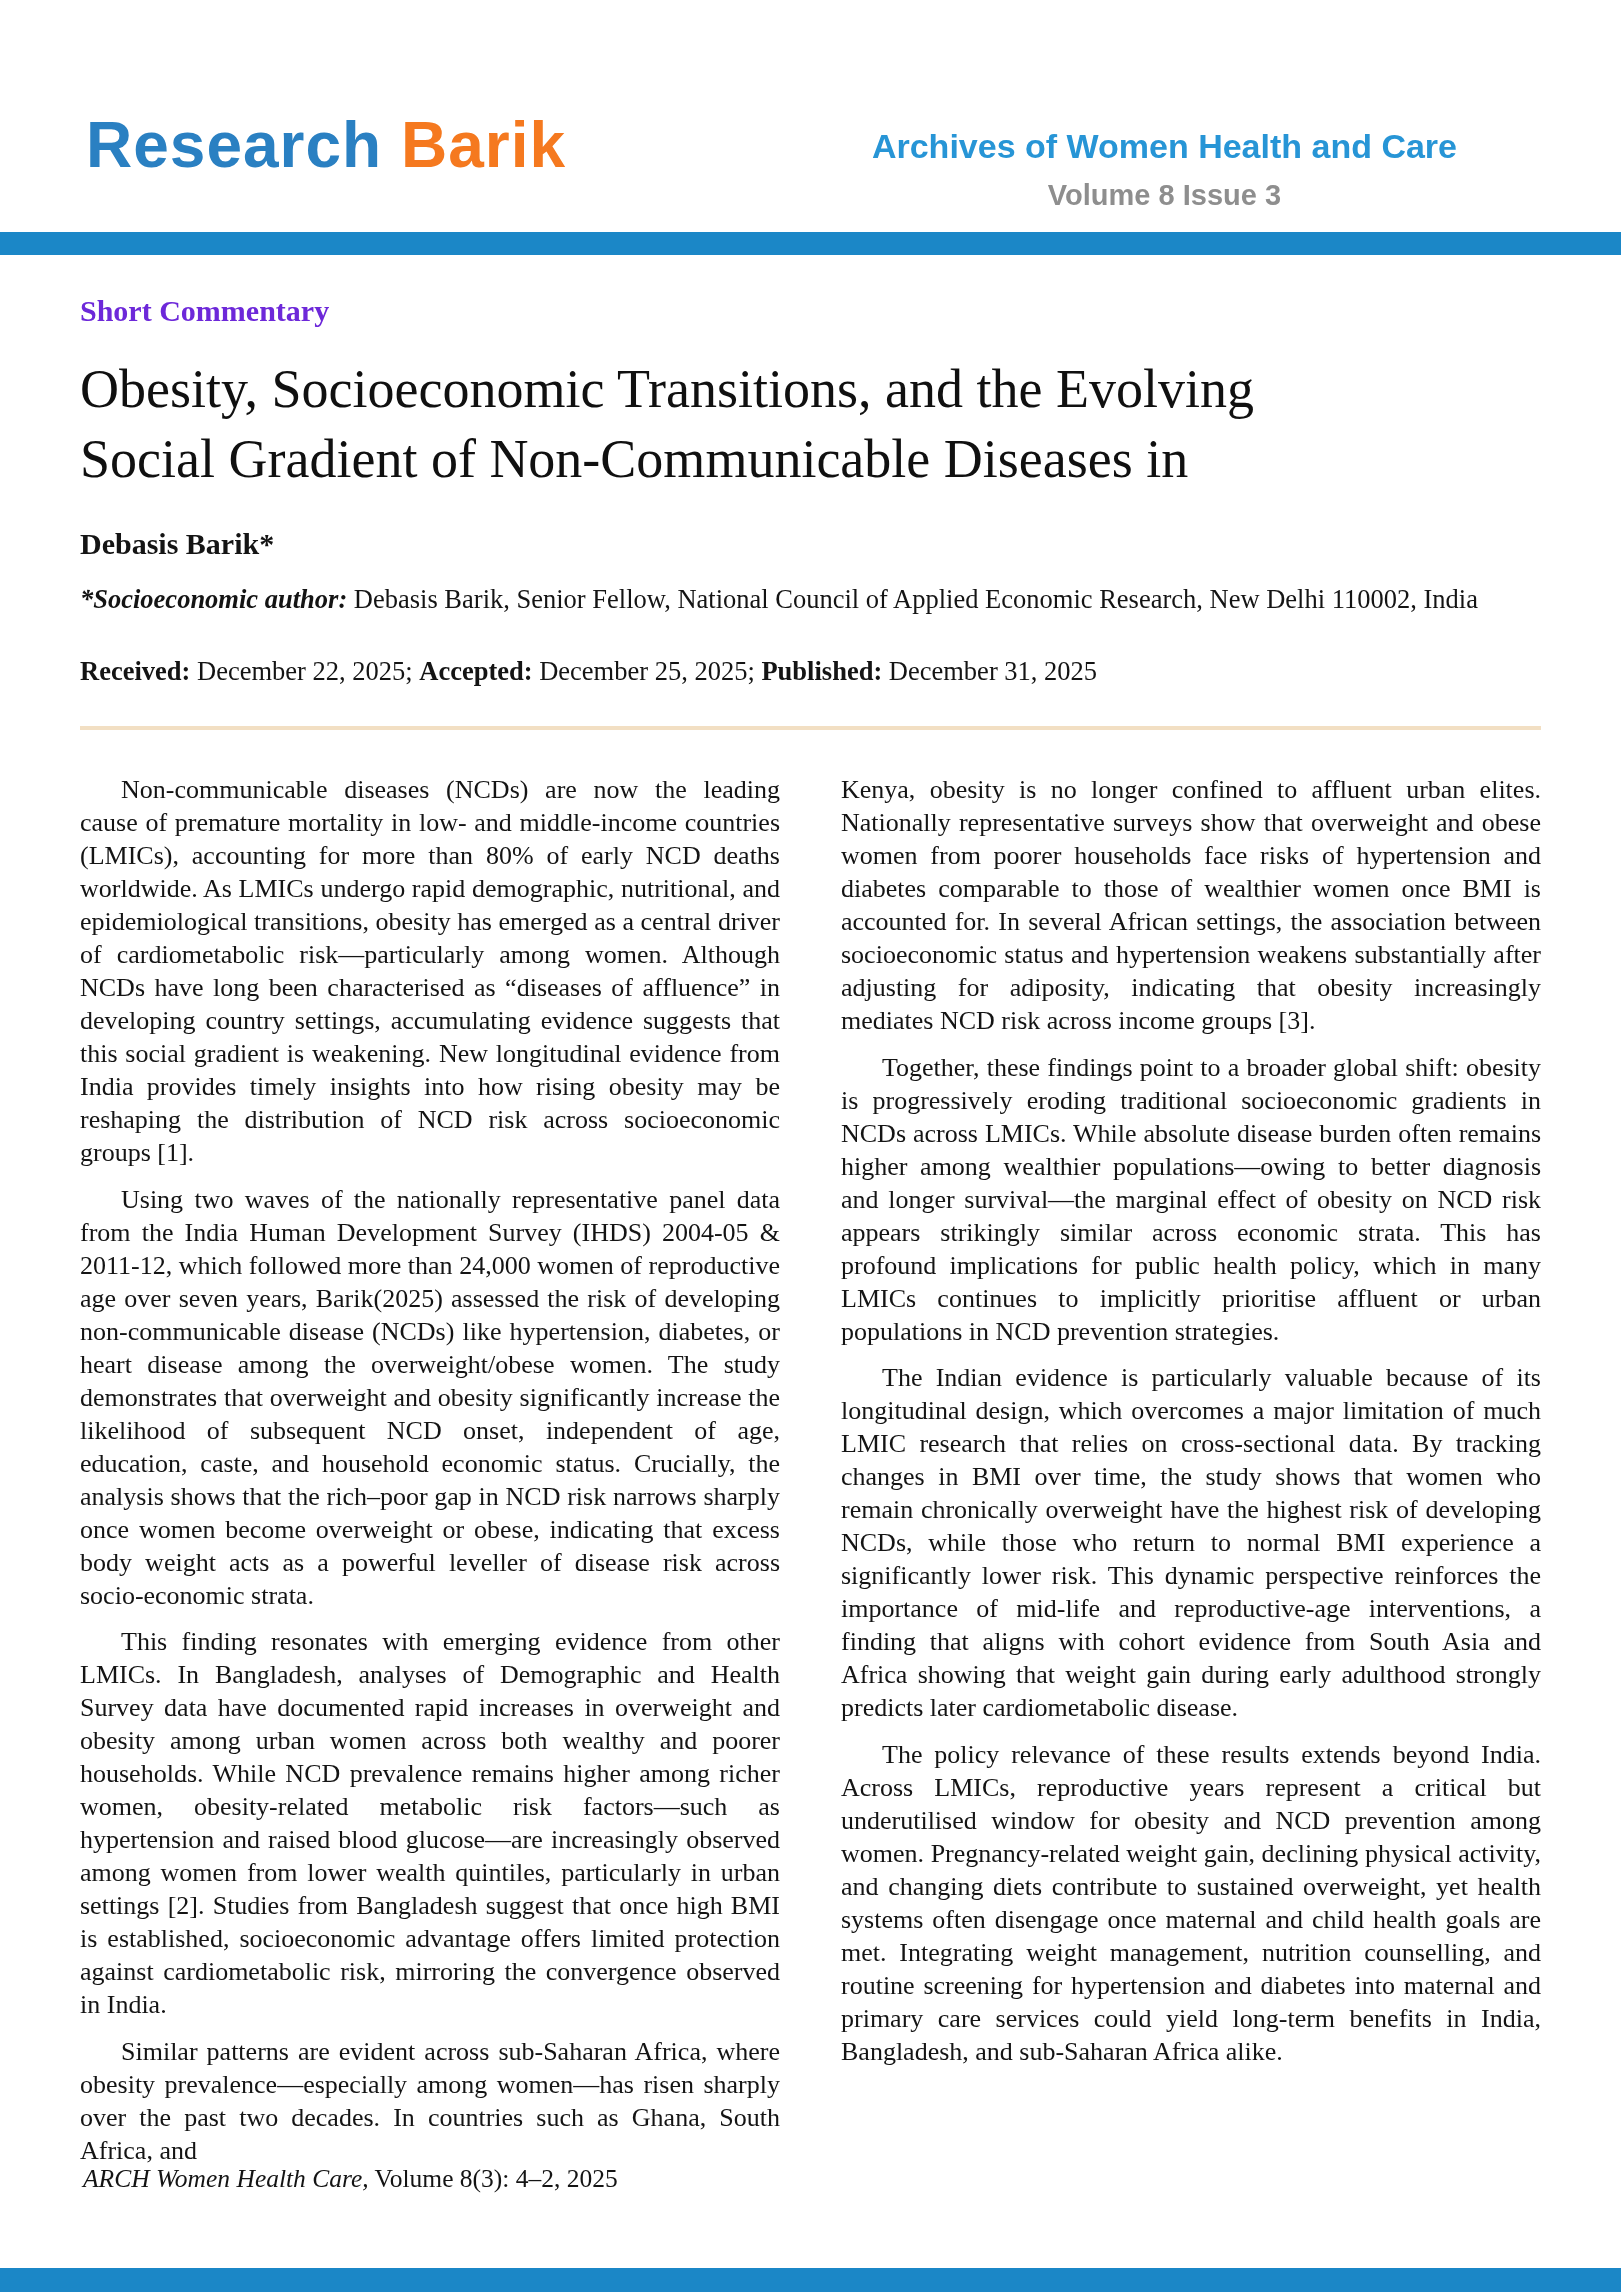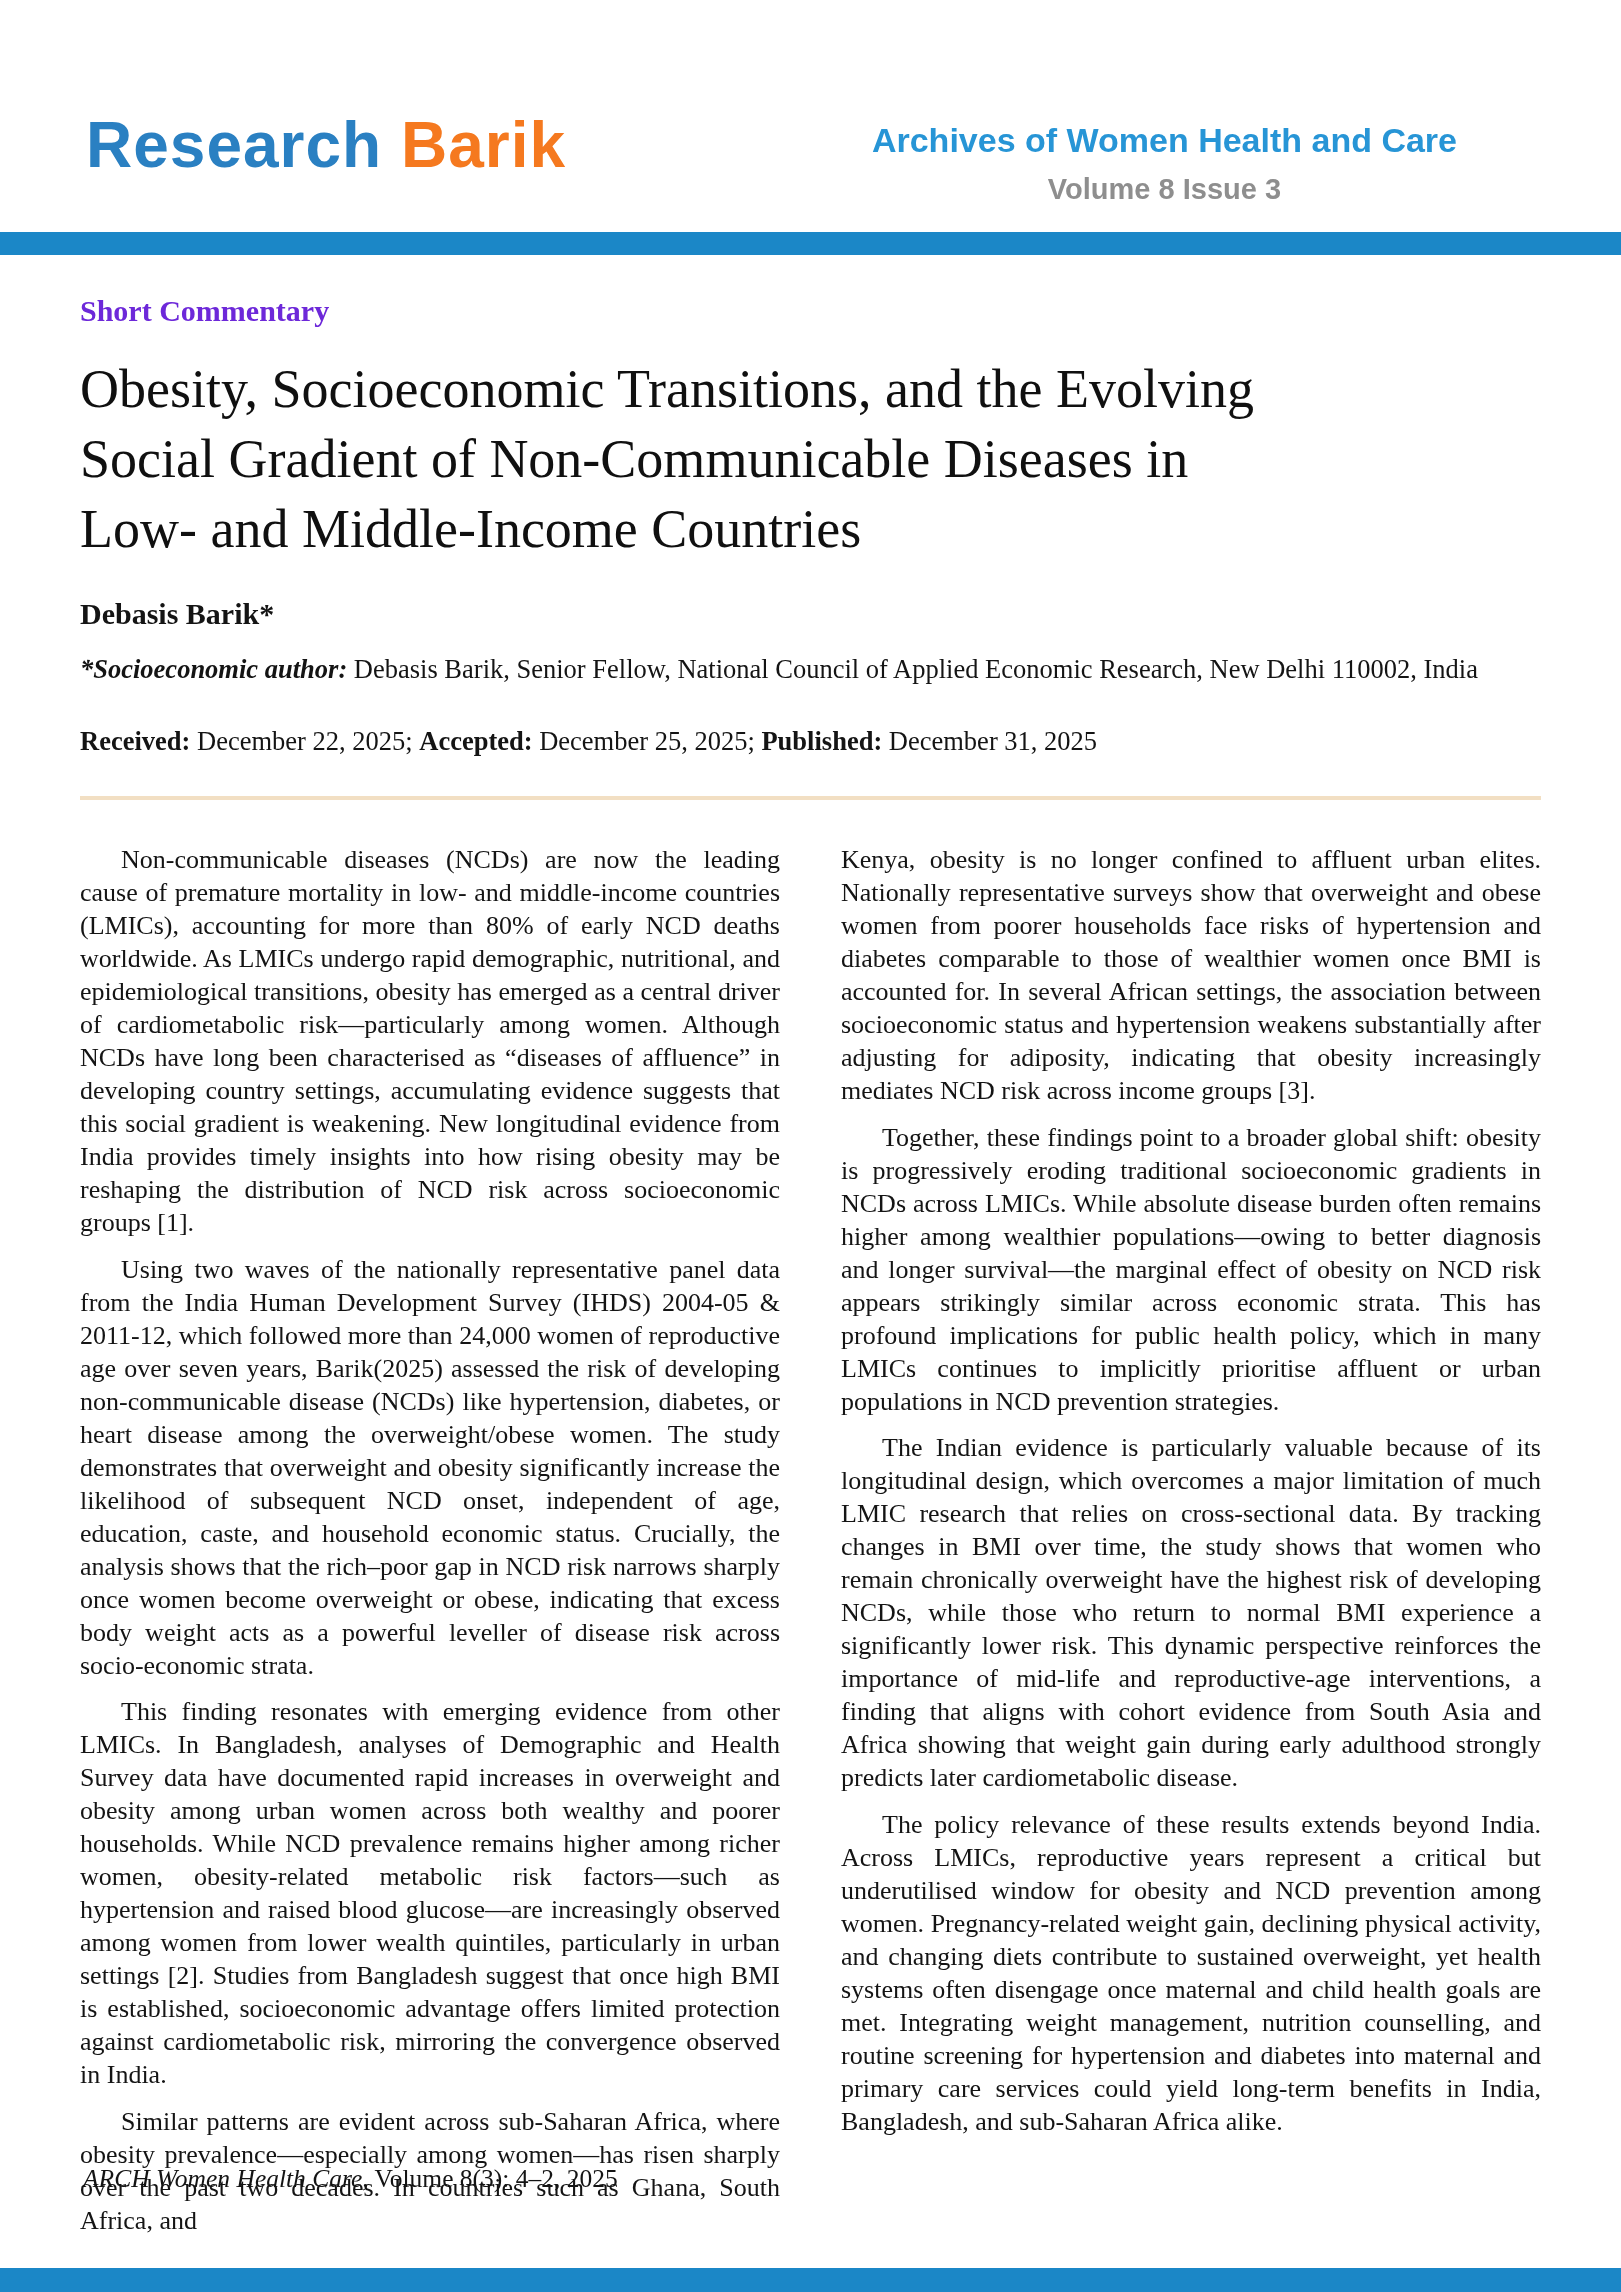--- a/index.html
+++ b/index.html
@@ -7,21 +7,21 @@
     width:1621px;height:2293px;position:relative;background:#ffffff;
     font-family:"Liberation Serif", serif;color:#141414;overflow:hidden;
   }
   
   .header{position:relative;height:232px;background:#fff;}
   .logo{position:absolute;left:86px;top:108px;
         font-family:"Liberation Sans", sans-serif;font-weight:bold;
         font-size:64px;letter-spacing:1px;white-space:nowrap;}
   .logo-research{color:#2a80c2;}
   .logo-open{color:#f5791f;}
-  .journal-block{position:absolute;right:164px;top:122px;text-align:center;
+  .journal-block{position:absolute;right:164px;top:128px;text-align:center;
         font-family:"Liberation Sans", sans-serif;font-weight:bold;}
   .journal-name{font-size:34px;color:#2795d6;line-height:1.1;}
   .volume{font-size:29px;color:#8e8e8e;margin-top:13.7px;}
   .topbar{position:absolute;top:232px;left:0;width:1621px;height:22.5px;background:#1b87c7;}
   
   .content{padding:0 80px;}
   .section-label{margin-top:62px;font-size:30px;font-weight:bold;color:#6d28d9;}
   .title{margin-top:25.5px;font-size:54px;line-height:70px;color:#101010;font-weight:normal;}
   .author{margin-top:33px;font-size:30px;font-weight:bold;}
   .affiliation{margin-top:23.5px;font-size:26.5px;}
@@ -51,21 +51,20 @@
   </div>
 </div>
 <div class="topbar"></div>
 
 <div class="content">
   <div class="section-label">Short Commentary</div>
 
   <div class="title">
       <div class="title-line">Obesity, Socioeconomic Transitions, and the Evolving</div>
       <div class="title-line">Social Gradient of Non-Communicable Diseases in</div>
-      <div class="title-line">Low- and Middle-Income Countries</div>
     </div>
 
   <div class="author">Debasis Barik*</div>
 
   <div class="corresponding">
     <span class="corr-label">*Socioeconomic author:</span><span> Debasis Barik, Senior Fellow, National Council of Applied Economic Research, New Delhi 110002, India</span>
   </div>
 
   <div class="dates">
     <span class="date-label">Received:</span><span> December 22, 2025; </span><span class="date-label">Accepted:</span><span> December 25, 2025; </span><span class="date-label">Published:</span><span> December 31, 2025</span>

